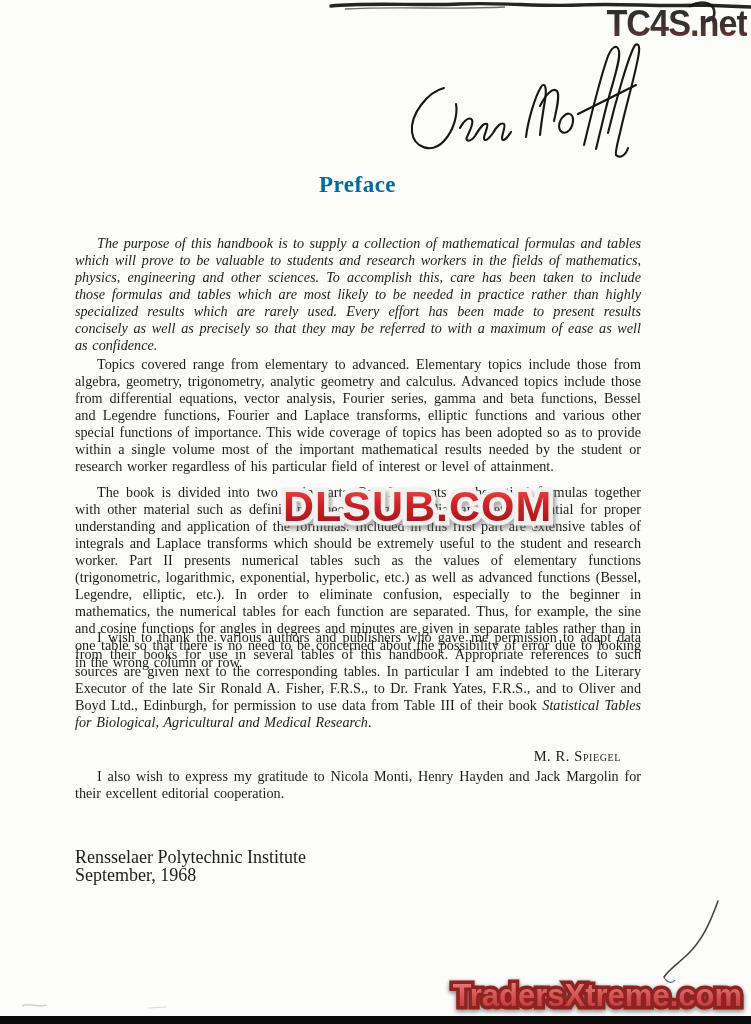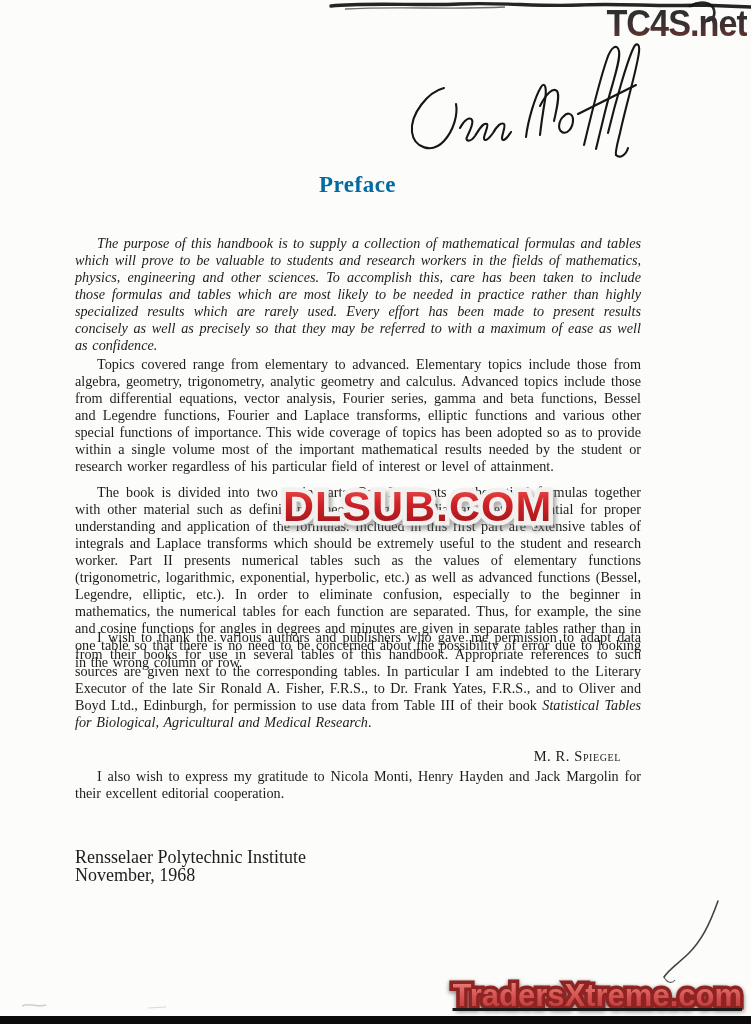--- a/index.html
+++ b/index.html
@@ -56,21 +56,21 @@
   .wm .layer{position:absolute;left:0;top:0;}
   .wm-dlsub{left:243px;top:482px;font-size:43px;letter-spacing:1px;z-index:5;}
   .wm-dlsub .outline{
     -webkit-text-stroke:9px #f2f1ef;color:#f2f1ef;
     filter:drop-shadow(3px 4px 2px rgba(110,110,110,.55));
   }
   .wm-dlsub .fill{
     background:linear-gradient(180deg,#ef5a52 0%,#cf2127 45%,#971418 100%);
     -webkit-background-clip:text;background-clip:text;color:transparent;
   }
-  .wm-traders{right:9px;bottom:10px;font-size:31px;letter-spacing:0;z-index:7;text-decoration:underline;}
+  .wm-traders{right:9px;bottom:10px;font-size:31px;letter-spacing:0;z-index:7;}
   .wm-traders .outline{
     -webkit-text-stroke:7px #8e2322;color:#8e2322;
     filter:drop-shadow(0 2px 2px rgba(130,130,130,.8)) drop-shadow(0 0 1px rgba(190,190,190,.9));
   }
   .wm-traders .fill{
     background:linear-gradient(180deg,#e88b86 0%,#d4504e 55%,#b23636 100%);
     -webkit-background-clip:text;background-clip:text;color:transparent;
   }
   .wm .fill{position:relative;}
 </style>
@@ -115,21 +115,21 @@
   <p class="para p3">The book is divided into two main parts.  Part I presents mathematical formulas together with other material such as definitions, theorems, graphs, diagrams, etc., essential for proper understanding and application of the formulas.  Included in this first part are extensive tables of integrals and Laplace transforms which should be extremely useful to the student and research worker.  Part II presents numerical tables such as the values of elementary functions (trigonometric, logarithmic, exponential, hyperbolic, etc.) as well as advanced functions (Bessel, Legendre, elliptic, etc.).  In order to eliminate confusion, especially to the beginner in mathematics, the numerical tables for each function are separated.  Thus, for example, the sine and cosine functions for angles in degrees and minutes are given in separate tables rather than in one table so that there is no need to be concerned about the possibility of error due to looking in the wrong column or row.</p>
 
   <p class="para p4"><span>I wish to thank the various authors and publishers who gave me permission to adapt data from their books for use in several tables of this handbook.  Appropriate references to such sources are given next to the corresponding tables.  In particular I am indebted to the Literary Executor of the late Sir Ronald A. Fisher, F.R.S., to Dr. Frank Yates, F.R.S., and to Oliver and Boyd Ltd., Edinburgh, for permission to use data from Table III of their book </span><span class="book-title">Statistical Tables for Biological, Agricultural and Medical Research</span><span>.</span></p>
 
   <p class="para p5">I also wish to express my gratitude to Nicola Monti, Henry Hayden and Jack Margolin for their excellent editorial cooperation.</p>
 
   <div class="author">M. R. Spiegel</div>
 
   <div class="credit">
     <div>Rensselaer Polytechnic Institute</div>
-    <div>November, 1968</div>
+    <div>September, 1968</div>
   </div>
 
   <div class="wm wm-dlsub">
     <span class="layer outline">DLSUB.COM</span>
     <span class="fill">DLSUB.COM</span>
   </div>
 
   <div class="wm wm-traders">
     <span class="layer outline">TradersXtreme.com</span>
     <span class="fill">TradersXtreme.com</span>

